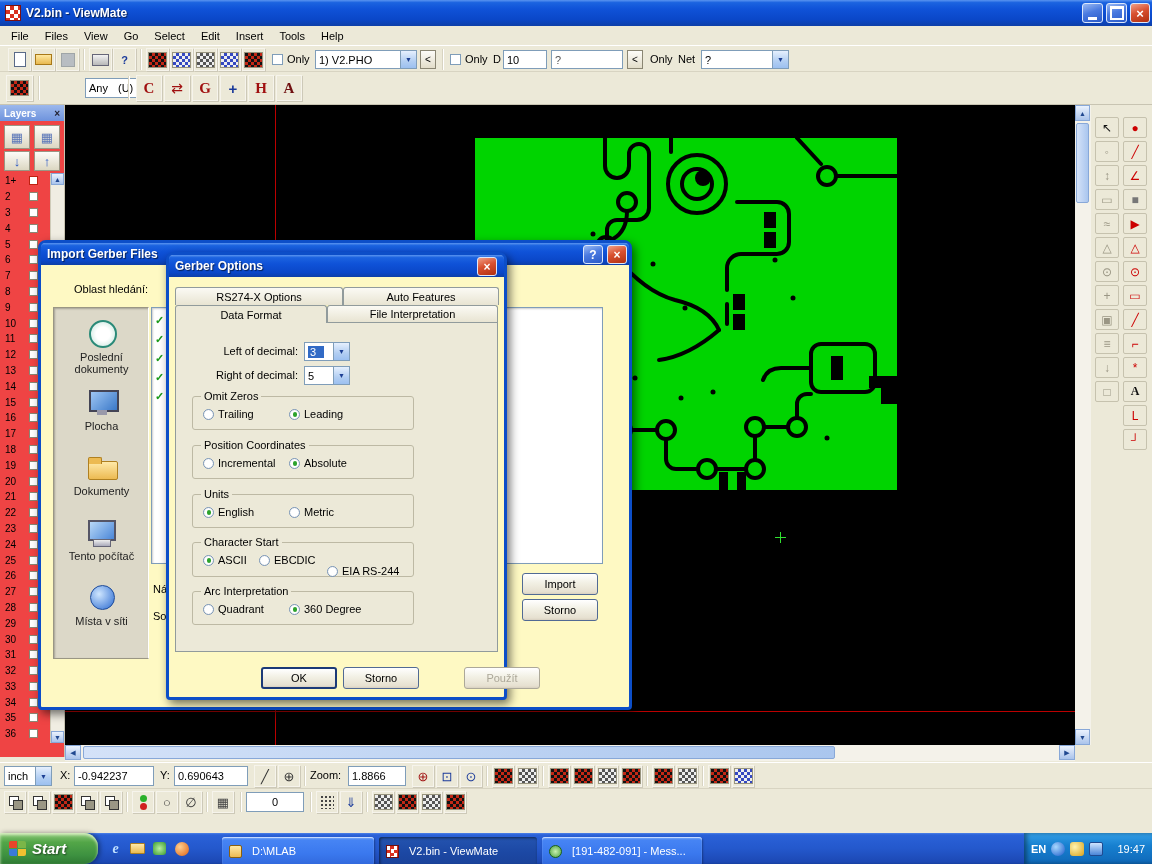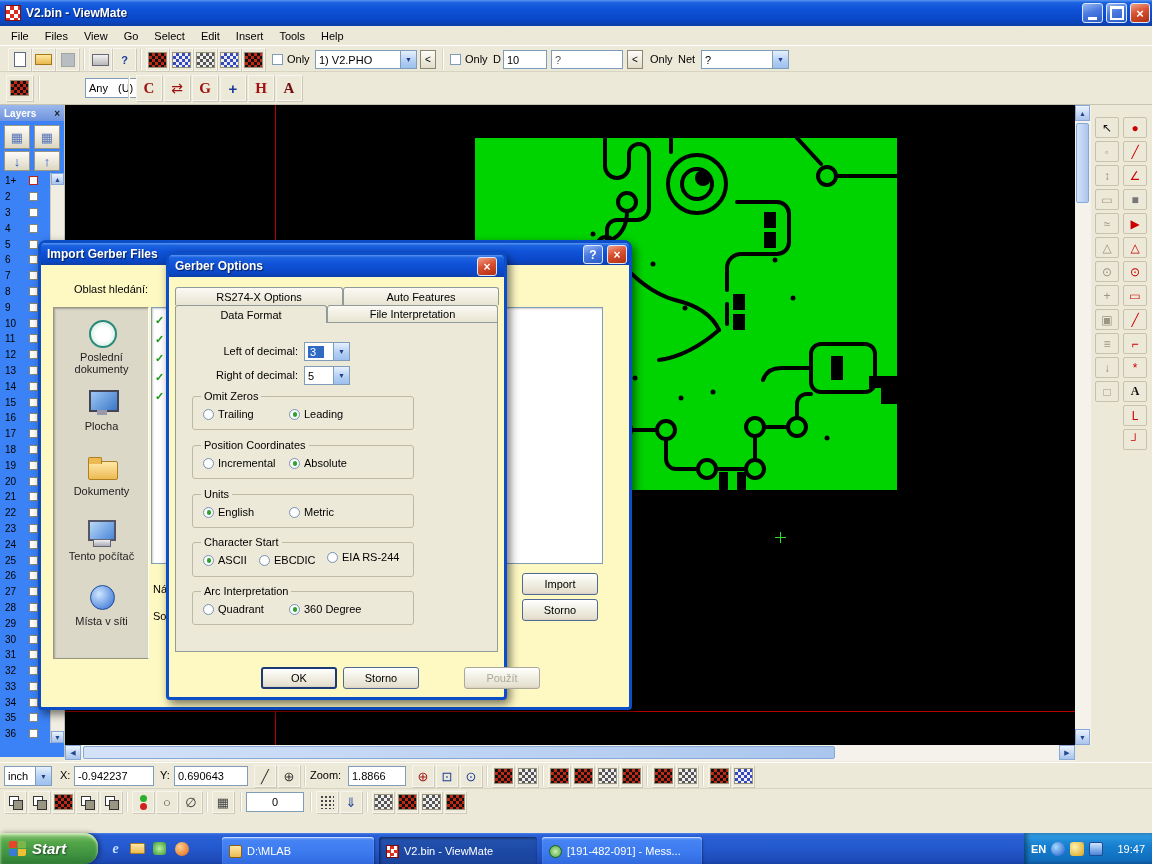--- a/index.html
+++ b/index.html
@@ -43,21 +43,21 @@
   .combo { position:absolute; background:#fff; border:1px solid #7f9db9; display:flex; align-items:stretch; }
   .combo .cval { flex:1; padding:1px 3px; white-space:nowrap; overflow:hidden; display:flex; align-items:center; gap:10px; }
   .combo .carrow { width:16px; background:linear-gradient(#e6f0fe,#b2cef2 60%,#9cc0f0); border-left:1px solid #7f9db9;
     display:flex; align-items:center; justify-content:center; font-size:7px; color:#1c3f94; }
   .edit { position:absolute; background:#fff; border:1px solid #7f9db9; padding:1px 3px; display:flex; align-items:center; }
   .small-btn { position:absolute; border:1px solid #8a8673; background:linear-gradient(#fdfcf8,#e2ddc9); display:flex; align-items:center; justify-content:center; font-size:10px; }
   .red-letter { color:#a01010; font-weight:bold; font-size:15px; font-family:"Liberation Serif", serif; }
 
   
   #main { position:absolute; left:0; top:105px; width:1152px; height:656px; background:#ece9d8; }
-  #layers-panel { position:absolute; left:0; top:0; width:65px; height:652px; background:#3b82f6; border-right:1px solid #c8c4b2; }
+  #layers-panel { position:absolute; left:0; top:0; width:65px; height:652px; background:#ef4444; border-right:1px solid #c8c4b2; }
   .lp-head { height:16px; background:linear-gradient(#9cb8ec,#6e93dd); color:#fff; font-size:10px; font-weight:bold;
     display:flex; align-items:center; justify-content:space-between; padding:0 4px; }
   .lp-x { color:#223; font-weight:bold; font-size:10px; }
   .lp-btn { position:absolute; width:26px; height:24px; border:1px solid #9a9684; background:linear-gradient(#fdfcf8,#dcd7c2);
     display:flex; align-items:center; justify-content:center; color:#5a76b8; font-size:13px; }
   #layers-list { position:absolute; left:0; top:68px; width:50px; height:570px; overflow:hidden; }
   .layer-row { height:15.8px; display:flex; align-items:center; padding-left:5px; font-size:10px; }
   .layer-num { width:24px; }
   .layer-box { width:9px; height:9px; background:#fff; border:1px solid #8a8673; }
   .layer-row:first-child .layer-box { border-color:#c02010; }
@@ -149,21 +149,21 @@
     display:flex; align-items:center; gap:6px; padding-left:9px; color:#fff; font-weight:bold; font-style:italic;
     font-size:15px; text-shadow:1px 1px 2px rgba(0,0,0,.55); }
   .win-flag { width:17px; height:15px; display:grid; grid-template-columns:1fr 1fr; grid-template-rows:1fr 1fr; gap:1px; border-radius:2px; overflow:hidden; }
   .win-flag i:nth-child(1){background:#e8452a;} .win-flag i:nth-child(2){background:#7ab648;}
   .win-flag i:nth-child(3){background:#3a7ad8;} .win-flag i:nth-child(4){background:#f0c030;}
   .ql { position:absolute; top:6px; width:19px; height:19px; display:flex; align-items:center; justify-content:center;
     color:#fff; font-size:14px; }
   .task { position:absolute; top:4px; height:28px; border-radius:3px;
     background:linear-gradient(180deg,#6ba1f8 0%,#4684f4 12%,#3a78ee 60%,#3168dc 100%);
     box-shadow:inset 0 1px 1px #cfe0ff, 1px 1px 2px rgba(0,0,0,.3);
-    color:#fff; font-size:11px; display:flex; align-items:center; gap:5px; padding:0 7px; white-space:nowrap; overflow:hidden; }
+    color:#fff; font-size:11px; display:flex; align-items:center; gap:10px; padding:0 7px; white-space:nowrap; overflow:hidden; }
   .task.active { background:linear-gradient(180deg,#2454b0 0%,#1c48a4 55%,#1a429a 100%); box-shadow:inset 1px 1px 3px rgba(0,0,0,.55); }
   .task-ico { width:13px; height:13px; flex:0 0 auto; }
   #tray { position:absolute; right:0; top:0; width:128px; height:31px;
     background:linear-gradient(180deg,#35a0e8 0%,#1780d0 40%,#0f68b8 100%);
     box-shadow:inset 3px 0 4px rgba(0,0,0,.4); display:flex; align-items:center; gap:5px; padding:0 7px; color:#fff; }
   .tray-ico { width:14px; height:14px; border-radius:50%; }
 </style>
 </head>
 <body>
 
@@ -738,21 +738,21 @@
       <div class="group" style="left:16px;top:219px;width:222px;height:35px;">
         <span class="gtitle">Character Start</span>
         <div class="radio-opt on" style="left:10px;top:11px;">
             <span class="rdot"></span>
             <span>ASCII</span>
           </div>
         <div class="radio-opt" style="left:66px;top:11px;text-align:center;">
             <span class="rdot"></span>
             <span>EBCDIC</span>
           </div>
-        <div class="radio-opt" style="left:134px;top:8px;">
+        <div class="radio-opt" style="left:134px;top:22px;">
             <span class="rdot"></span>
             <span>EIA RS-244</span>
           </div>
       </div>
 
       <div class="group" style="left:16px;top:268px;width:222px;height:34px;">
         <span class="gtitle">Arc Interpretation</span>
         <div class="radio-opt" style="left:10px;top:11px;">
             <span class="rdot"></span>
             <span>Quadrant</span>

